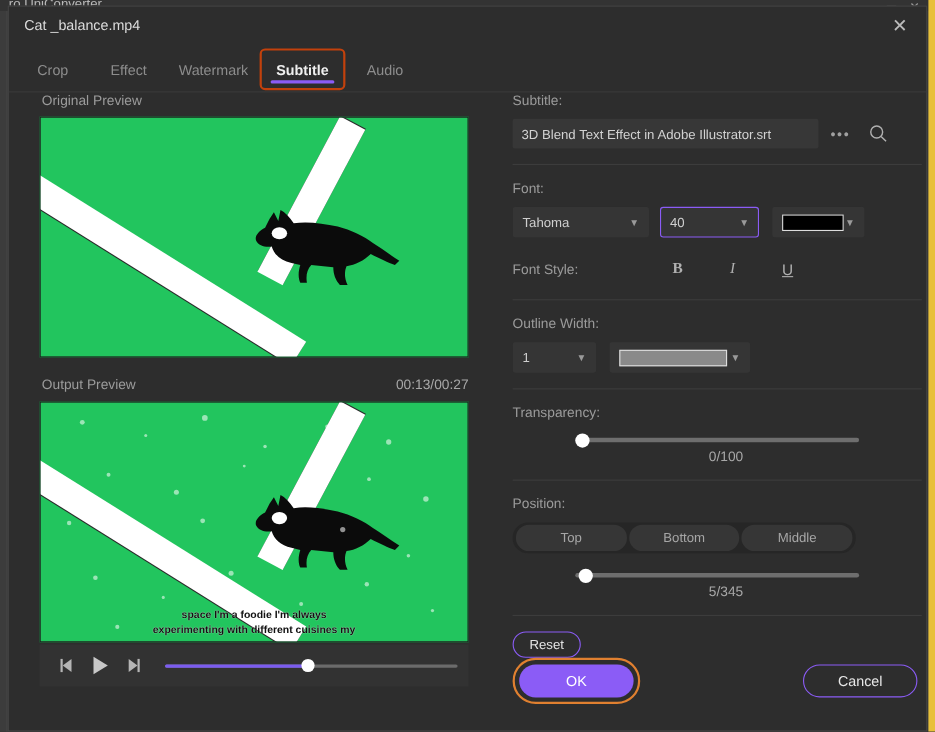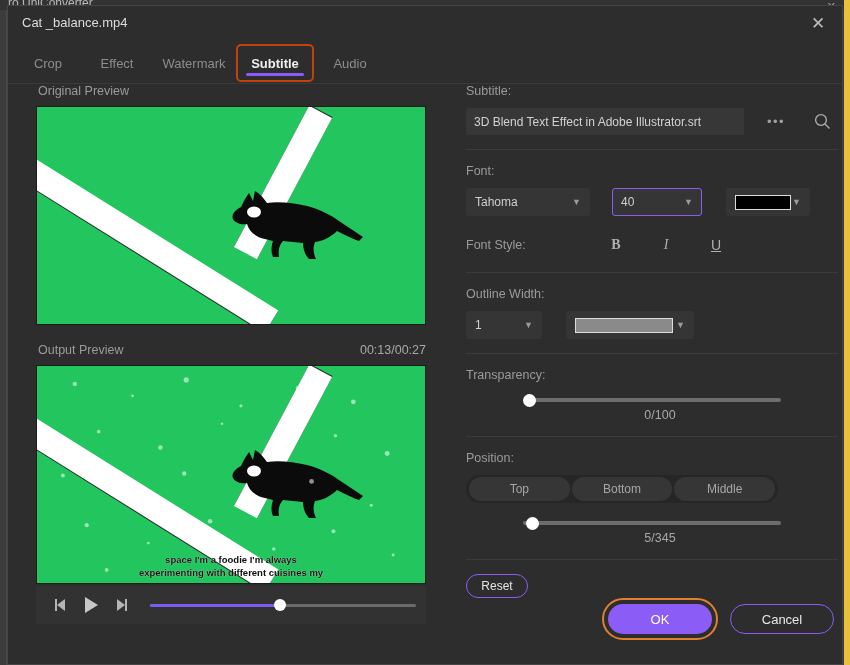--- a/index.html
+++ b/index.html
@@ -165,21 +165,21 @@
   
   #right-col {
     position: absolute; left: 458px; top: 78px;
     width: 372px;
   }
   .field-label {
     font-size: 12.5px; color: #9b9b9b; margin-bottom: 10px;
   }
   .divider { height: 1px; background: #3c3c3c; margin: 14px 0 14px 0; }
 
-  .row { display: flex; align-items: center; gap: 12px; }
+  .row { display: flex; align-items: center; }
 
   #sub-file-input {
     width: 278px; height: 27px;
     background: #373737; border: none; border-radius: 2px;
     color: #d2d2d2; font-size: 12px;
     padding: 0 8px;
     font-family: "Liberation Sans", sans-serif;
   }
   #ellipsis-btn {
     width: 32px; height: 27px; margin-left: 4px;
@@ -258,21 +258,21 @@
   #reset-btn {
     width: 62px; height: 24px;
     border: 1.5px solid #8b5cf6; border-radius: 12px;
     display: flex; align-items: center; justify-content: center;
     font-size: 12px; color: #e4e4e4; cursor: pointer;
   }
 
   
   #footer {
     position: absolute; left: 458px; top: 592px; width: 372px;
-    display: flex; align-items: center; justify-content: flex-end;
+    display: flex; align-items: center; justify-content: space-between;
   }
   #ok-wrap {
     border: 2px solid #e08030; border-radius: 22px;
     padding: 4px; margin-right: 12px;
   }
   #ok-btn {
     width: 104px; height: 30px; border-radius: 16px;
     background: #8b5cf6; color: #fff;
     display: flex; align-items: center; justify-content: center;
     font-size: 13px; cursor: pointer;

